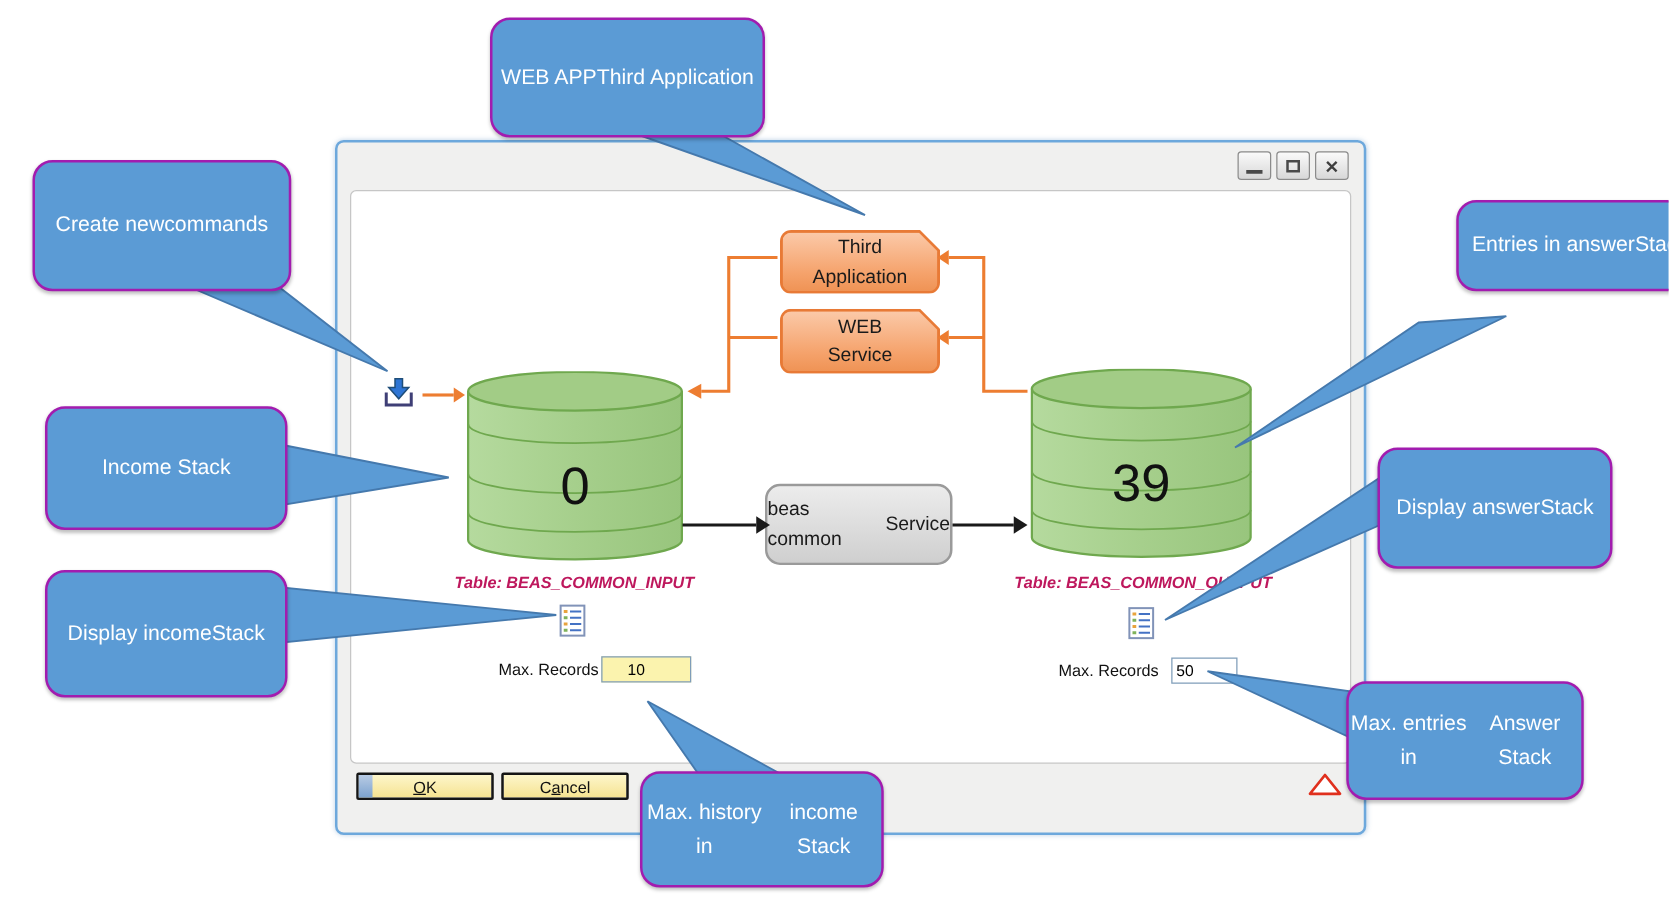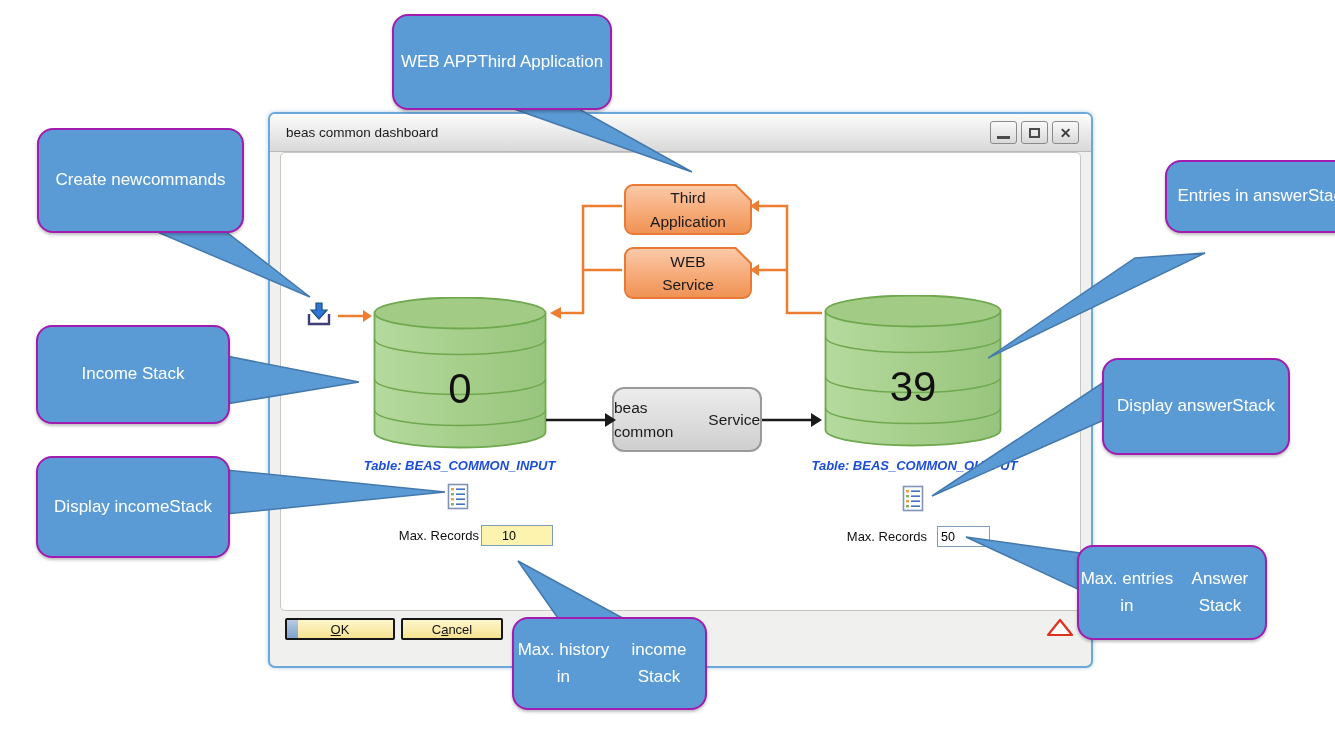--- a/index.html
+++ b/index.html
@@ -24,21 +24,21 @@
   .g-close{font-size:14px;font-weight:bold;color:#3f3f3f;line-height:1;}
 
   .panel{position:absolute;left:10px;top:38px;width:799px;height:457px;
          background:#fff;border:1px solid #c6c6c6;border-radius:5px;}
 
   
   .cyl{position:absolute;}
   .cyl-count{position:absolute;display:flex;align-items:center;justify-content:center;
              padding-top:16px;font-size:42px;color:#111;}
   .tbl-label{position:absolute;text-align:center;font-size:13px;font-style:italic;
-             font-weight:bold;color:#1d4ed8;}
+             font-weight:bold;color:#be185d;}
   .node-orange{position:absolute;background:#e87a36;border-radius:9px;
                clip-path:polygon(0 0,calc(100% - 16px) 0,100% 16px,100% 100%,0 100%);}
   .node-orange .inner{position:absolute;inset:2px;border-radius:7px;
                background:linear-gradient(180deg,#fbc9a8 0%,#f5a26b 70%,#ef9355 100%);
                clip-path:polygon(0 0,calc(100% - 15px) 0,100% 15px,100% 100%,0 100%);
                display:flex;flex-direction:column;align-items:center;justify-content:center;
                font-size:15.5px;color:#1a1a1a;line-height:1.5;}
   .node-gray{position:absolute;border:2px solid #9a9a9a;border-radius:12px;
              background:linear-gradient(180deg,#ececec,#cfcfcf);
              display:flex;flex-direction:row;align-items:center;justify-content:center;
@@ -75,23 +75,20 @@
     <defs>
       <linearGradient id="cylGrad" x1="0" y1="0" x2="1" y2="0">
         <stop offset="0" stop-color="#b5da9e"></stop>
         <stop offset="0.5" stop-color="#a6cf8c"></stop>
         <stop offset="1" stop-color="#98c57d"></stop>
       </linearGradient>
     </defs>
   </svg>
 
   <div class="dialog">
-    <div class="titlebar">
-      <span class="title">beas common dashboard</span>
-    </div>
     <div class="winbtns">
       <div class="winbtn">
         <span class="g-min"></span>
       </div>
       <div class="winbtn">
         <span class="g-max"></span>
       </div>
       <div class="winbtn">
         <span class="g-close">✕</span>
       </div>
@@ -226,21 +223,21 @@
       <polygon points="1104,382 1104,420 932,496"></polygon>
       <polygon points="1080,553 1080,590 966,537"></polygon>
       <polygon points="560,621 628,621 518,561"></polygon>
     </g>
   </svg>
 
   <div class="callout" style="left:392px;top:14px;width:220px;height:96px">
     <span>WEB APP</span>
     <span>Third Application</span>
   </div>
-  <div class="callout" style="left:37px;top:128px;width:207px;height:105px">
+  <div class="callout" style="left:26px;top:128px;width:207px;height:105px">
     <span>Create new</span>
     <span>commands</span>
   </div>
   <div class="callout" style="left:36px;top:325px;width:194px;height:99px">
     <span>Income Stack</span>
   </div>
   <div class="callout" style="left:36px;top:456px;width:194px;height:102px">
     <span>Display income</span>
     <span>Stack</span>
   </div>

